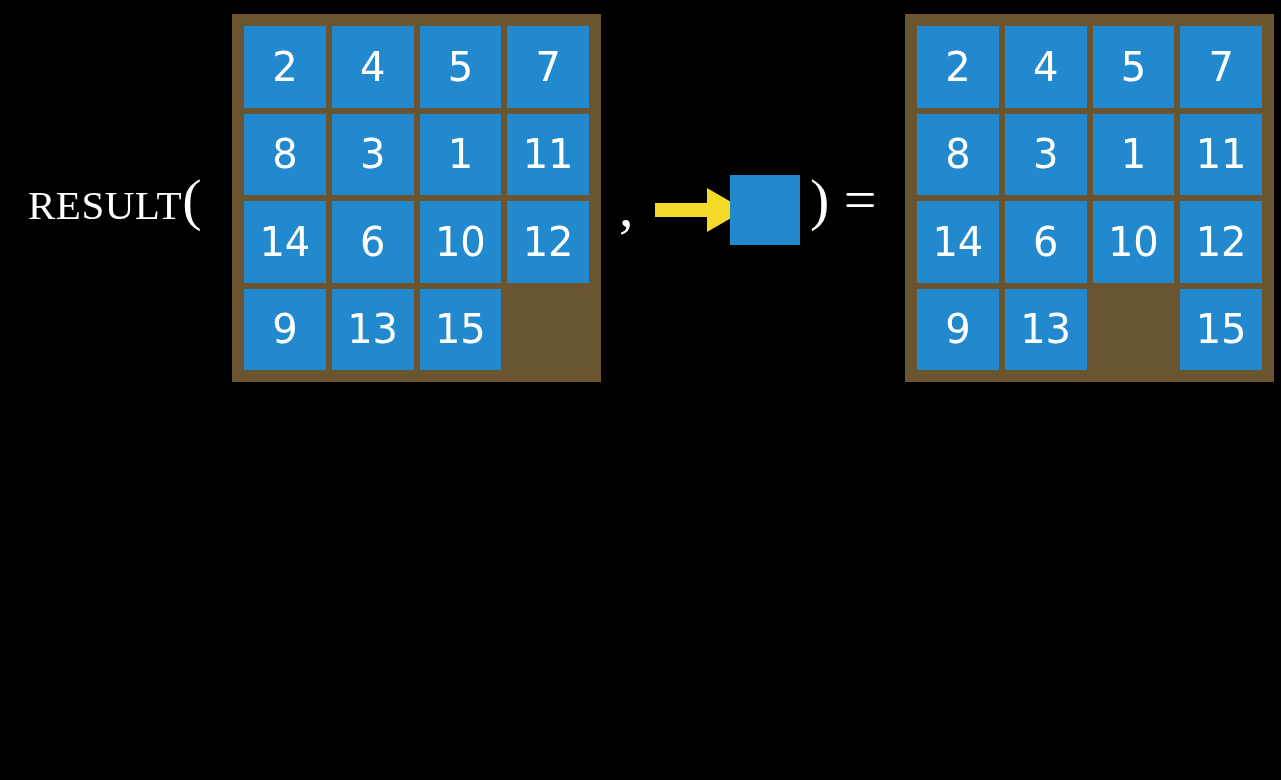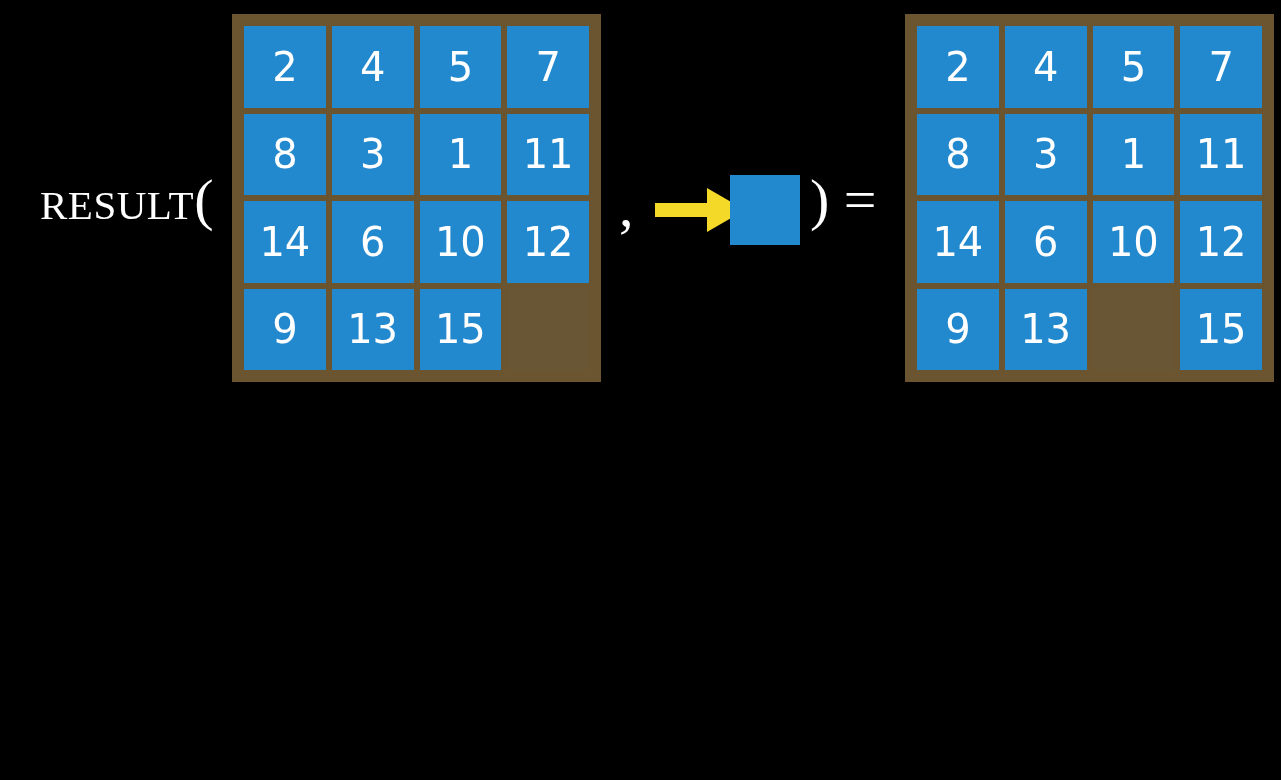--- a/index.html
+++ b/index.html
@@ -38,21 +38,21 @@
     font-family: "Liberation Serif", serif;
     font-weight: normal;
     font-size: 58px;
     line-height: 1;
     color: #ffffff;
     font-variant: small-caps;
     text-transform: lowercase;
     letter-spacing: 0.5px;
     white-space: nowrap;
   }
-  .result-label.r1 { left: 40px; top: 171px; }
+  .result-label.r1 { left: 28px; top: 171px; }
 
   
   .punct {
     position: absolute;
     font-family: "Liberation Serif", serif;
     font-size: 58px;
     line-height: 1;
     color: #ffffff;
     white-space: nowrap;
   }

